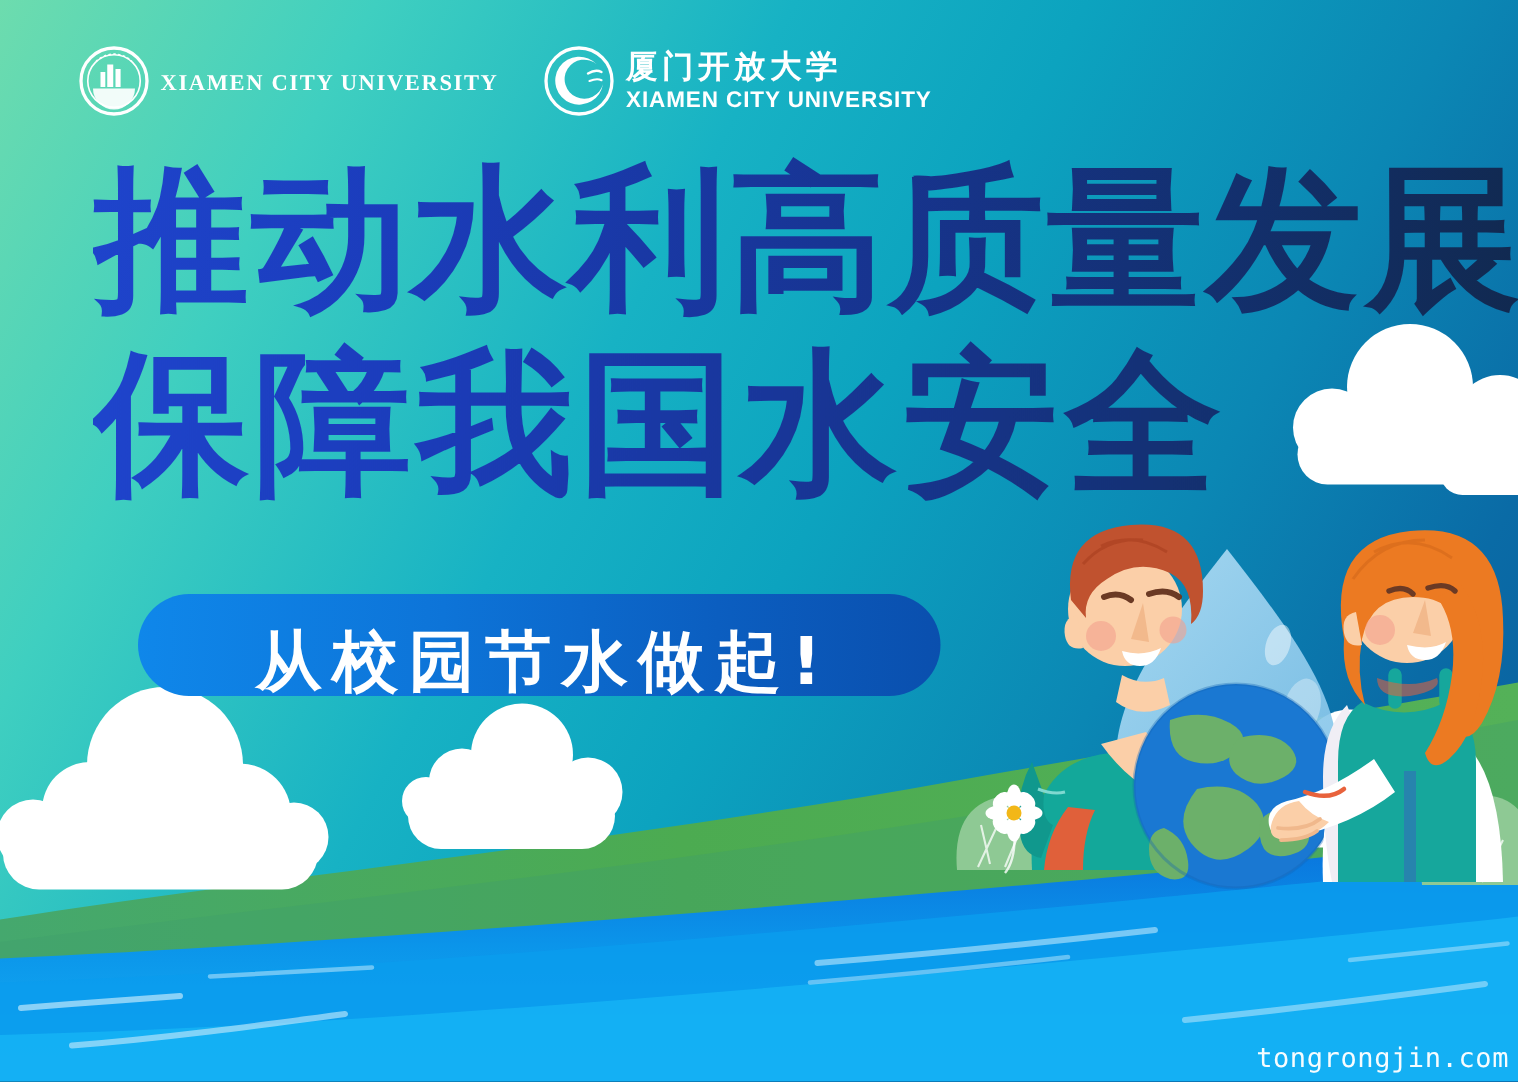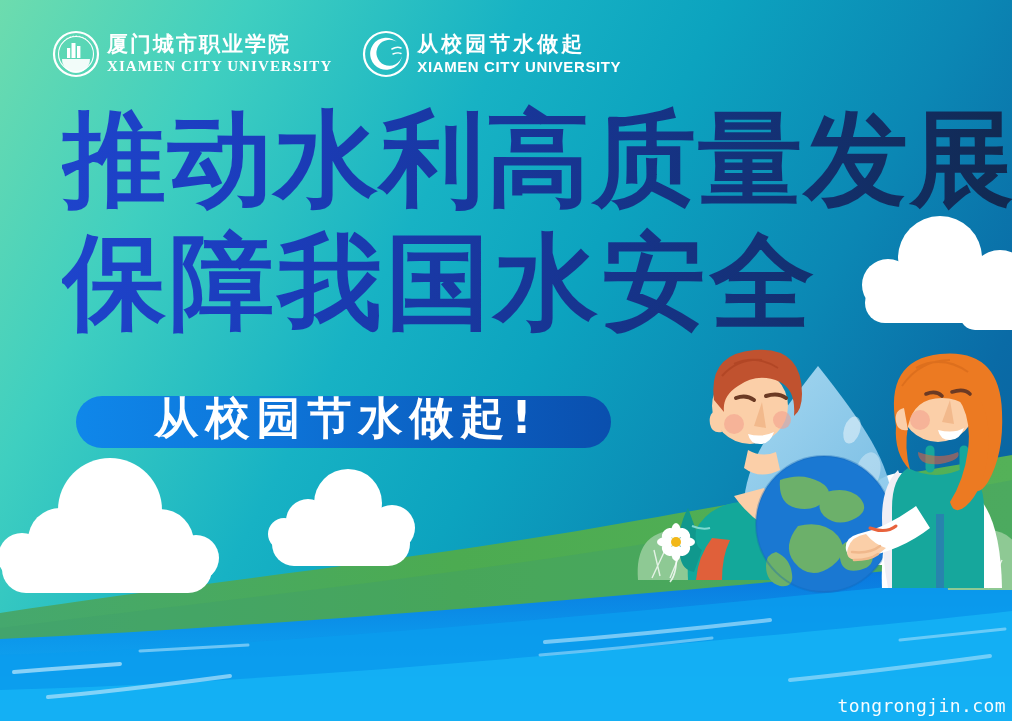--- a/index.html
+++ b/index.html
@@ -53,25 +53,25 @@
     background:linear-gradient(96deg,#1e44cc 0%,#1b3cbb 22%,#17348f 55%,#13306f 78%,#11294f 100%);
     -webkit-background-clip:text;
     background-clip:text;
     color:transparent;
     -webkit-text-fill-color:transparent;
   }
   .hl-line.l2{ letter-spacing:4px; }
 
   
   .badge{
-    position:absolute; left:76px; top:396px; z-index:36;
-    width:535px; height:52px;
+    position:absolute; left:92px; top:396px; z-index:36;
+    width:535px; height:68px;
     border-radius:34px;
     background:linear-gradient(92deg,#0f87ea 0%,#0d74d8 38%,#0b5ec0 72%,#0a4fae 100%);
-    display:flex; align-items:flex-start; justify-content:center;
+    display:flex; align-items:flex-end; justify-content:center;
   }
   .badge-text{
     font-family:"DejaVu Sans","Liberation Sans",sans-serif;
     font-weight:700; font-size:44px; color:#ffffff;
     letter-spacing:7px; white-space:nowrap; line-height:1;
     padding-left:6px;
   }
 
   
   .watermark{
@@ -165,34 +165,33 @@
       <svg class="seal" viewBox="0 0 48 48">
         <circle cx="24" cy="24" r="22" fill="none" stroke="#ffffff" stroke-width="2.2"></circle>
         <circle cx="24" cy="24" r="17.5" fill="none" stroke="#ffffff" stroke-width="1.1"></circle>
         <path d="M10 29 a14 14 0 0 0 28 0 z" fill="#ffffff" opacity="0.92"></path>
         <rect x="19.5" y="13" width="4" height="15" fill="#ffffff"></rect>
         <rect x="25" y="16" width="3.4" height="12" fill="#ffffff"></rect>
         <rect x="15" y="18" width="3.2" height="10" fill="#ffffff"></rect>
         <path d="M12 11 a17 17 0 0 1 24 0" fill="none" stroke="#ffffff" stroke-width="1" stroke-dasharray="1.6 1.6"></path>
       </svg>
       <div class="logo-text">
-        <div class="logo-cn">厦门城市职业学院</div>
         <div class="logo-en">XIAMEN CITY UNIVERSITY</div>
       </div>
     </div>
 
     <div class="logo logo2">
       <svg class="seal" viewBox="0 0 48 48">
         <circle cx="24" cy="24" r="22" fill="none" stroke="#ffffff" stroke-width="2.2"></circle>
         <path d="M36 13 a16 16 0 1 0 4 13 a13 13 0 1 1 -4 -13 z" fill="#ffffff"></path>
         <path d="M30 19 q5 -3 9 -1" stroke="#ffffff" stroke-width="1.6" fill="none" stroke-linecap="round"></path>
         <path d="M31 24 q5 -2 8 -0.5" stroke="#ffffff" stroke-width="1.4" fill="none" stroke-linecap="round"></path>
       </svg>
       <div class="logo-text">
-        <div class="logo-cn">从校园节水做起</div>
+        <div class="logo-cn">厦门开放大学</div>
         <div class="logo-en">XIAMEN CITY UNIVERSITY</div>
       </div>
     </div>
 
   </div>
 
   <div class="headline">
     <div class="hl-line l1">推动水利高质量发展</div>
     <div class="hl-line l2">保障我国水安全</div>
   </div>

